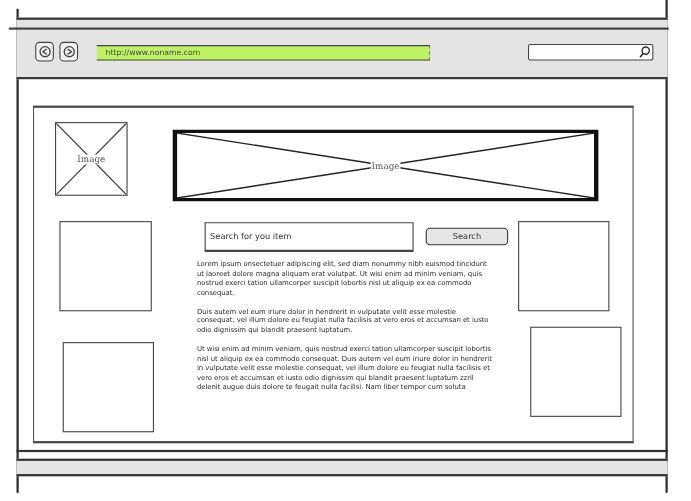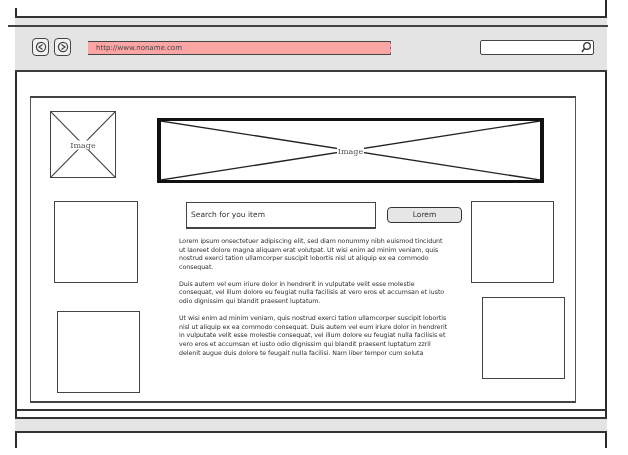--- a/index.html
+++ b/index.html
@@ -19,21 +19,21 @@
 
     .nav-btn {
       position: absolute; top: 38px; width: 17px; height: 18px;
       border: 1.5px solid #444; border-radius: 4px; background: #f2f2f2;
       display: flex; align-items: center; justify-content: center;
     }
     .nav-btn svg { width: 12px; height: 12px; }
 
     .url-bar {
       position: absolute; left: 88px; top: 41px; width: 303px; height: 14px;
-      background: #fca5a5; border-top: 1.5px solid #444; border-bottom: 1.5px solid #444;
+      background: #bef264; border-top: 1.5px solid #444; border-bottom: 1.5px solid #444;
       border-right: 1px dashed #777;
       font-size: 7px; line-height: 12px; padding-left: 8px; color: #444;
       font-family: "DejaVu Sans", sans-serif;
     }
     .search-box {
       position: absolute; left: 480px; top: 40px; width: 114px; height: 15px;
       background: #ffffff; border: 1.5px solid #444; border-radius: 2px;
     }
     .search-box svg { position: absolute; right: 1px; top: 0px; width: 12px; height: 13px; }
 
@@ -129,21 +129,21 @@
   <div class="img-label"><span>Image</span></div>
 </div>
 
 <div class="box" style="left:54px; top:201px; width:84px; height:82px;"></div>
 <div class="box" style="left:57px; top:311px; width:83px; height:82px;"></div>
 
 <div class="box" style="left:471px; top:201px; width:83px; height:82px;"></div>
 <div class="box" style="left:482px; top:297px; width:83px; height:82px;"></div>
 
 <div class="search-input">Search for you item</div>
-<div class="btn">Lorem</div>
+<div class="btn">Search</div>
 
 <div class="body-text">
   <p>Lorem ipsum onsectetuer adipiscing elit, sed diam nonummy nibh euismod tincidunt ut laoreet dolore magna aliquam erat volutpat. Ut wisi enim ad minim veniam, quis nostrud exerci tation ullamcorper suscipit lobortis nisl ut aliquip ex ea commodo consequat.</p>
   <p>Duis autem vel eum iriure dolor in hendrerit in vulputate velit esse molestie consequat, vel illum dolore eu feugiat nulla facilisis at vero eros et accumsan et iusto odio dignissim qui blandit praesent luptatum.</p>
   <p style="height:69px; overflow:hidden;">Ut wisi enim ad minim veniam, quis nostrud exerci tation ullamcorper suscipit lobortis nisl ut aliquip ex ea commodo consequat. Duis autem vel eum iriure dolor in hendrerit in vulputate velit esse molestie consequat, vel illum dolore eu feugiat nulla facilisis et vero eros et accumsan et iusto odio dignissim qui blandit praesent luptatum zzril delenit augue duis dolore te feugait nulla facilisi. Nam liber tempor cum soluta</p>
 </div>
 
 <div class="bottom-band" style="background:transparent; border-bottom:none;"></div>
 <div class="bottom-band" style="top:417px; height:16px;"></div>
 

